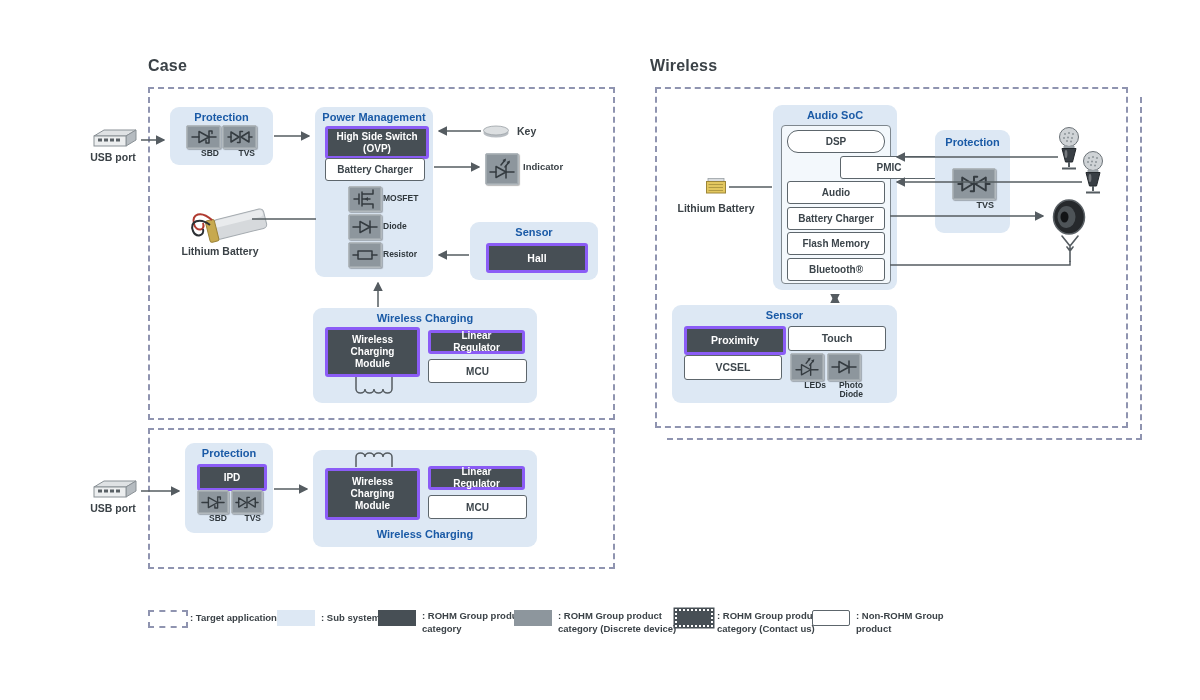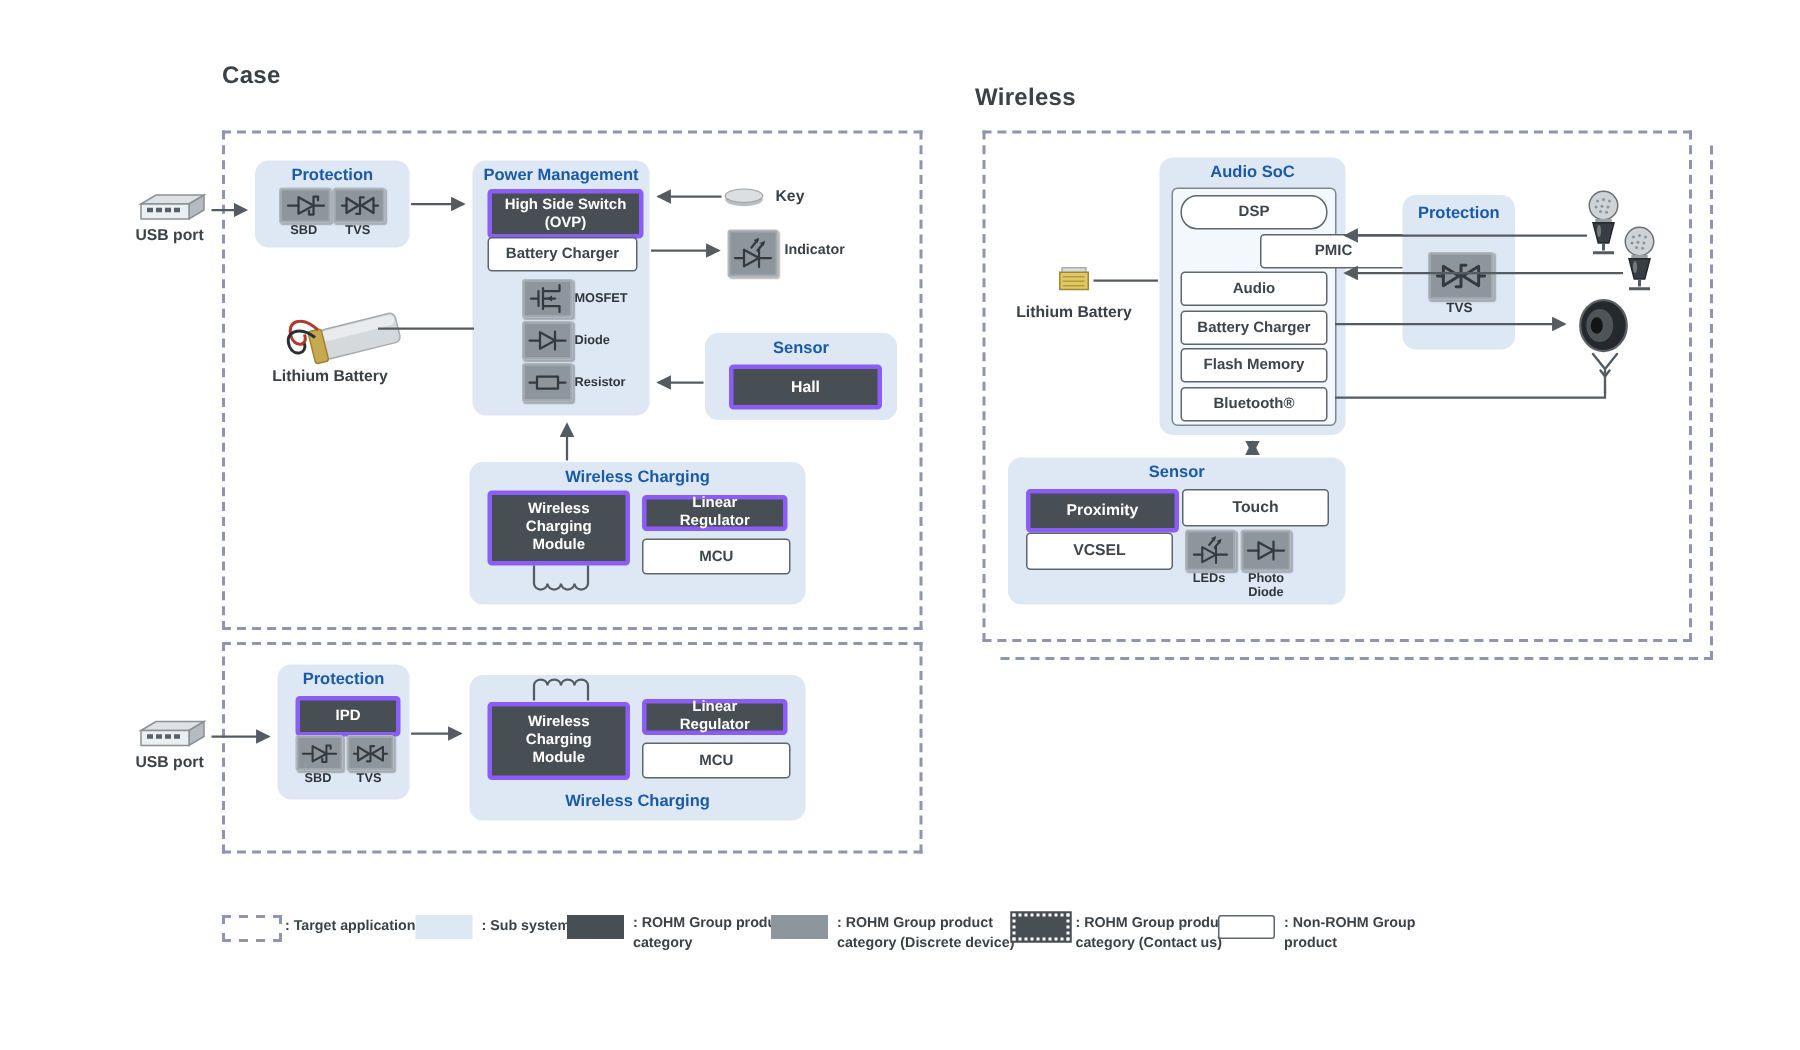--- a/index.html
+++ b/index.html
@@ -21,33 +21,33 @@
   .darkbox{position:absolute;background:var(--dark);color:#fff;border:3px solid #8b5cf6;border-radius:3px;
     display:flex;align-items:center;justify-content:center;text-align:center;
     font-size:10px;font-weight:bold;line-height:1.18;}
   .whitebox{position:absolute;background:#fff;border:1.5px solid #5d666c;border-radius:3px;
     display:flex;align-items:center;justify-content:center;text-align:center;
     font-size:10px;font-weight:bold;color:#3c454b;line-height:1.1;}
   .gicon{position:absolute;background:var(--gray);border:1px solid #b2b9be;border-radius:2px;
     box-shadow:1px 1px 1px rgba(0,0,0,.28), inset 0 0 0 1px rgba(255,255,255,.18);
     display:flex;align-items:center;justify-content:center;}
   .cap{position:absolute;font-size:10.5px;font-weight:bold;color:var(--ink);text-align:center;}
-  .tiny{position:absolute;font-size:8.5px;font-weight:bold;color:#2f373c;text-align:center;line-height:1.1;}
+  .tiny{position:absolute;font-size:8.5px;font-weight:bold;color:#2f373c;text-align:right;line-height:1.1;}
   .sec{position:absolute;font-size:16px;font-weight:bold;color:var(--ink);letter-spacing:.2px;}
   .leg{position:absolute;font-size:9.5px;font-weight:bold;color:var(--ink);line-height:1.32;}
   .socinner{position:absolute;background:#f3f8fc;border:1.5px solid #7e878e;border-radius:4px;}
   .sym{stroke:#343b40;stroke-width:1.5;fill:none;stroke-linecap:round;stroke-linejoin:round;}
   svg{display:block;}
 </style>
 </head>
 <body>
 
 <div id="canvas">
 
-  <div class="sec" style="left:148px;top:42px;">Case</div>
+  <div class="sec" style="left:148px;top:57px;">Case</div>
   <div class="dashbox" style="left:148px;top:87px;width:463px;height:329px;"></div>
 
   <div class="abs" style="left:88px;top:127px;width:52px;height:24px;">
     <svg width="52" height="24" viewBox="0 0 52 24">
       <polygon points="6,9 16,3 48,3 38,9" fill="#dfe2e4" stroke="#8a9196"></polygon>
       <polygon points="38,9 48,3 48,13 38,19" fill="#b5bbc0" stroke="#8a9196"></polygon>
       <rect x="6" y="9" width="32" height="10" fill="#eceeef" stroke="#8a9196"></rect>
       <rect x="10" y="11.5" width="4" height="3" fill="#5a6166"></rect>
         <rect x="16" y="11.5" width="4" height="3" fill="#5a6166"></rect>
       <rect x="22" y="11.5" width="4" height="3" fill="#5a6166"></rect>

